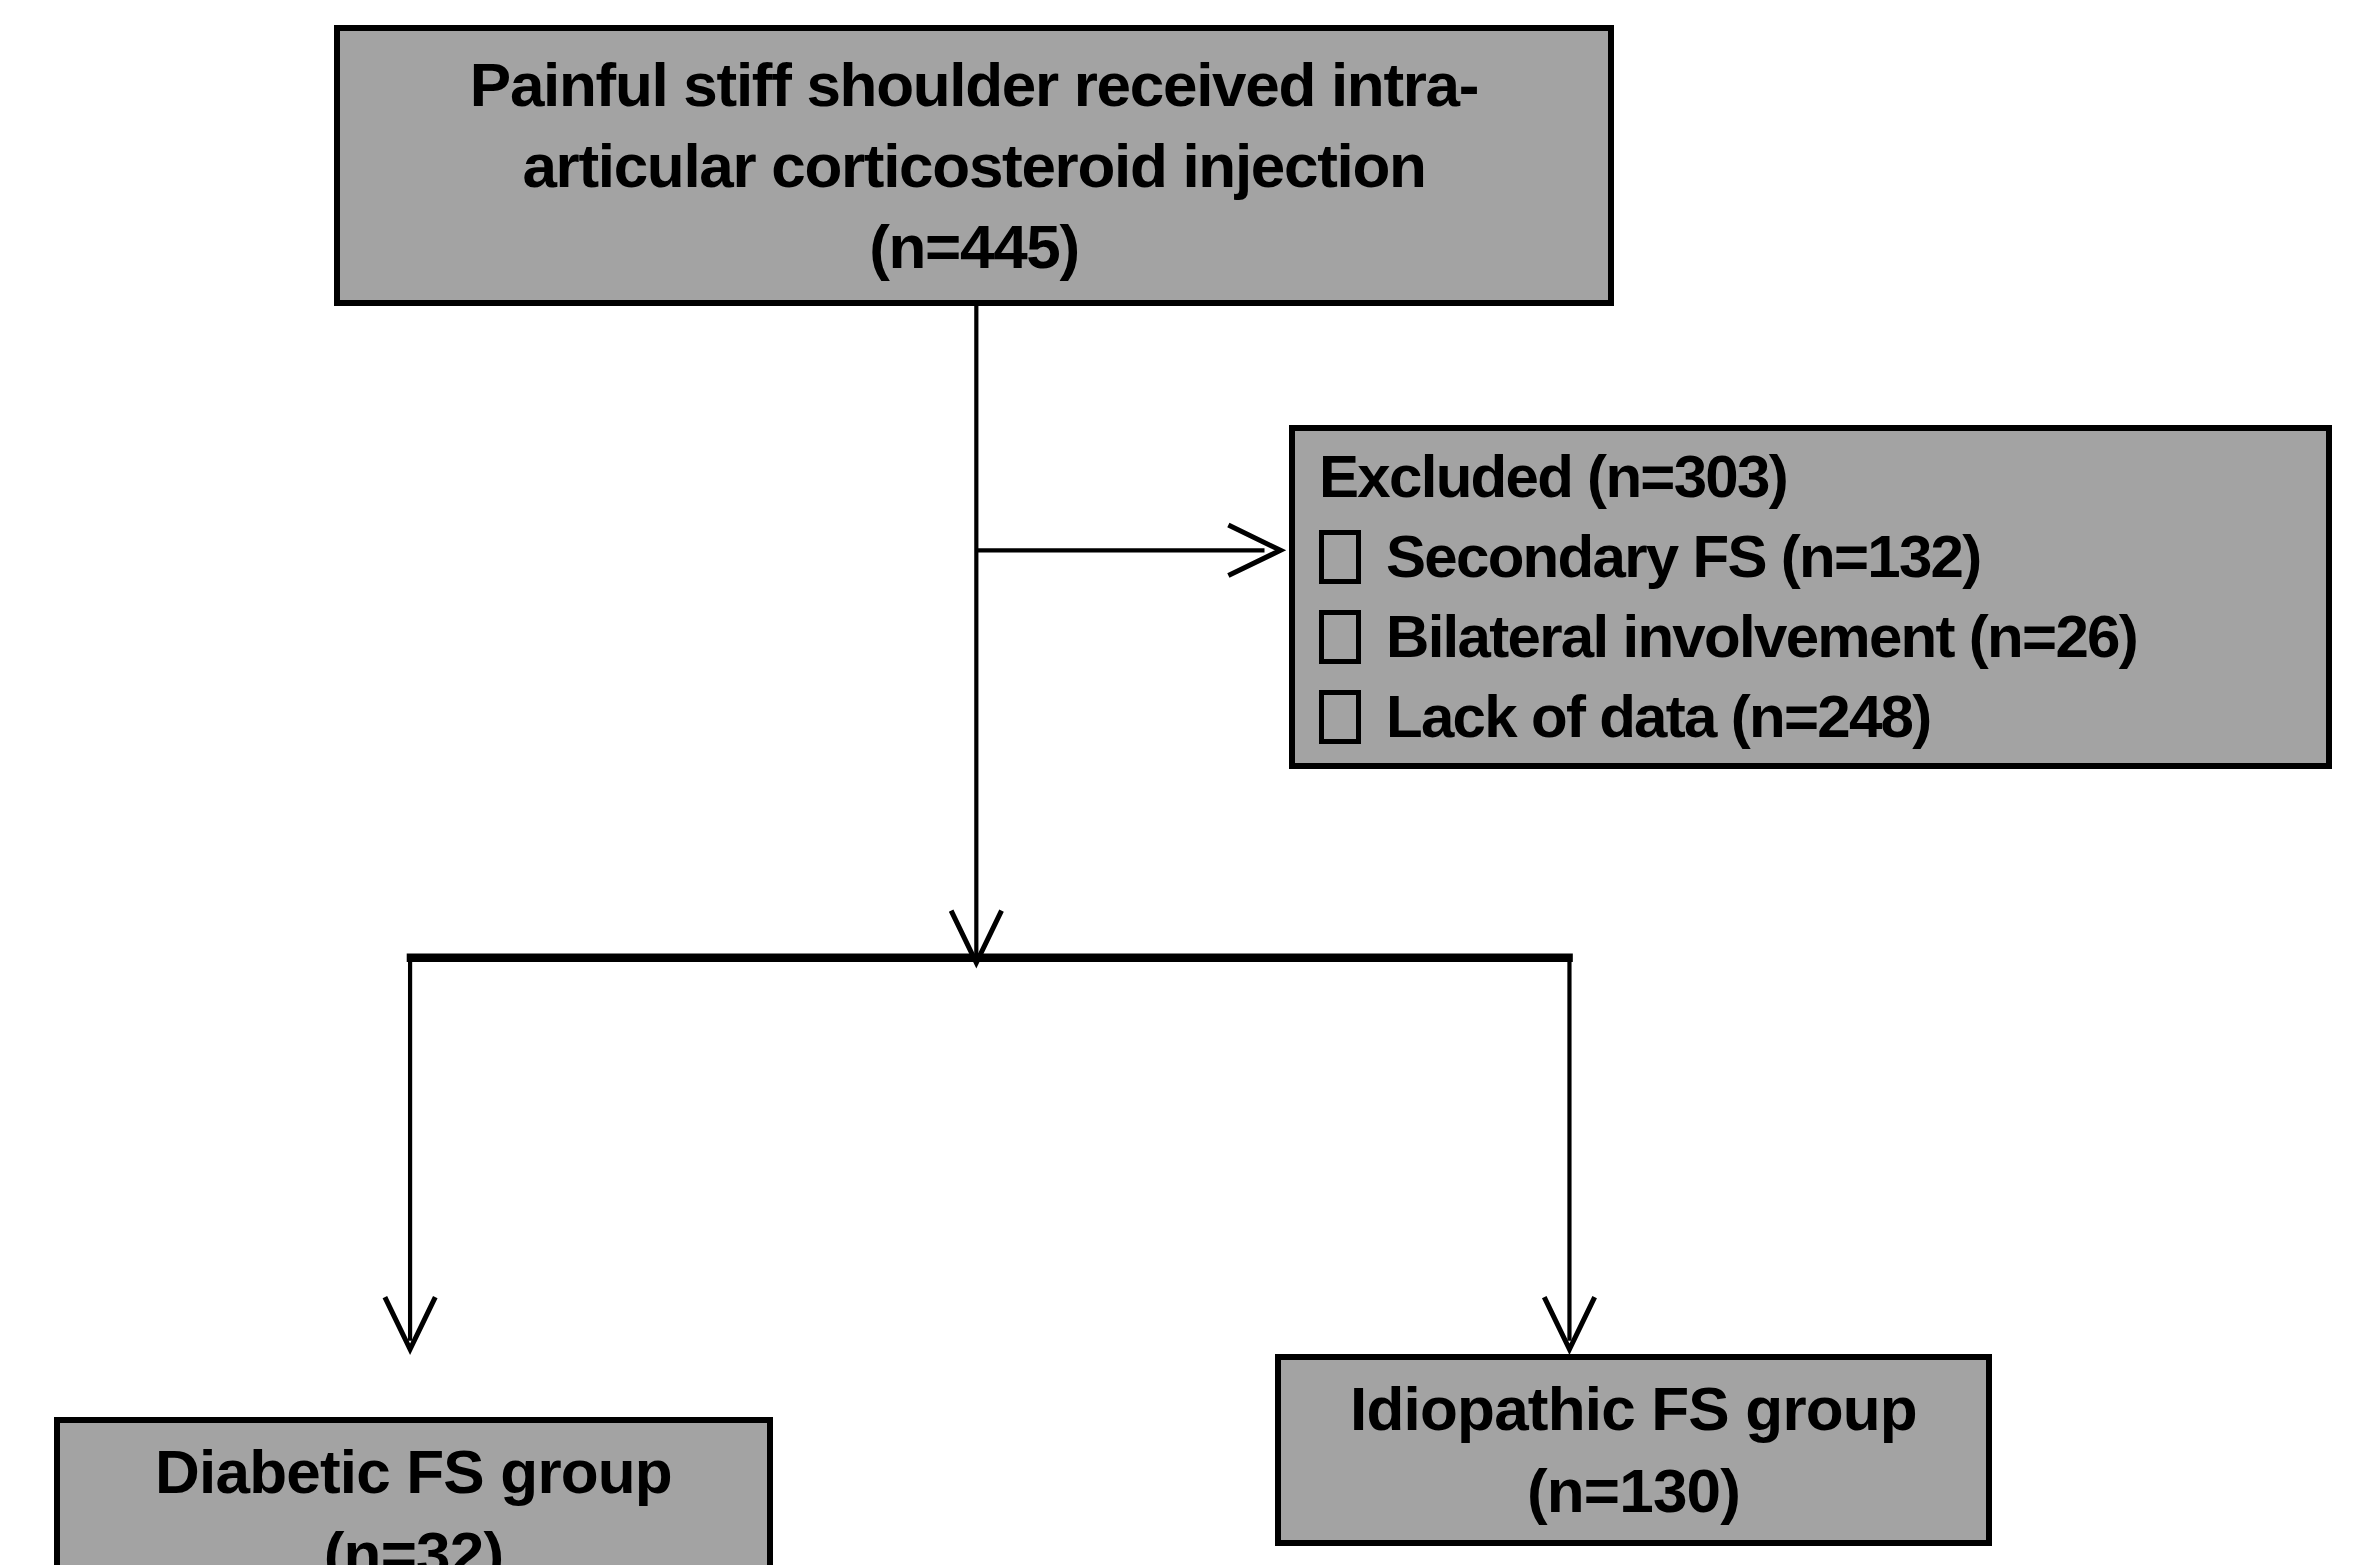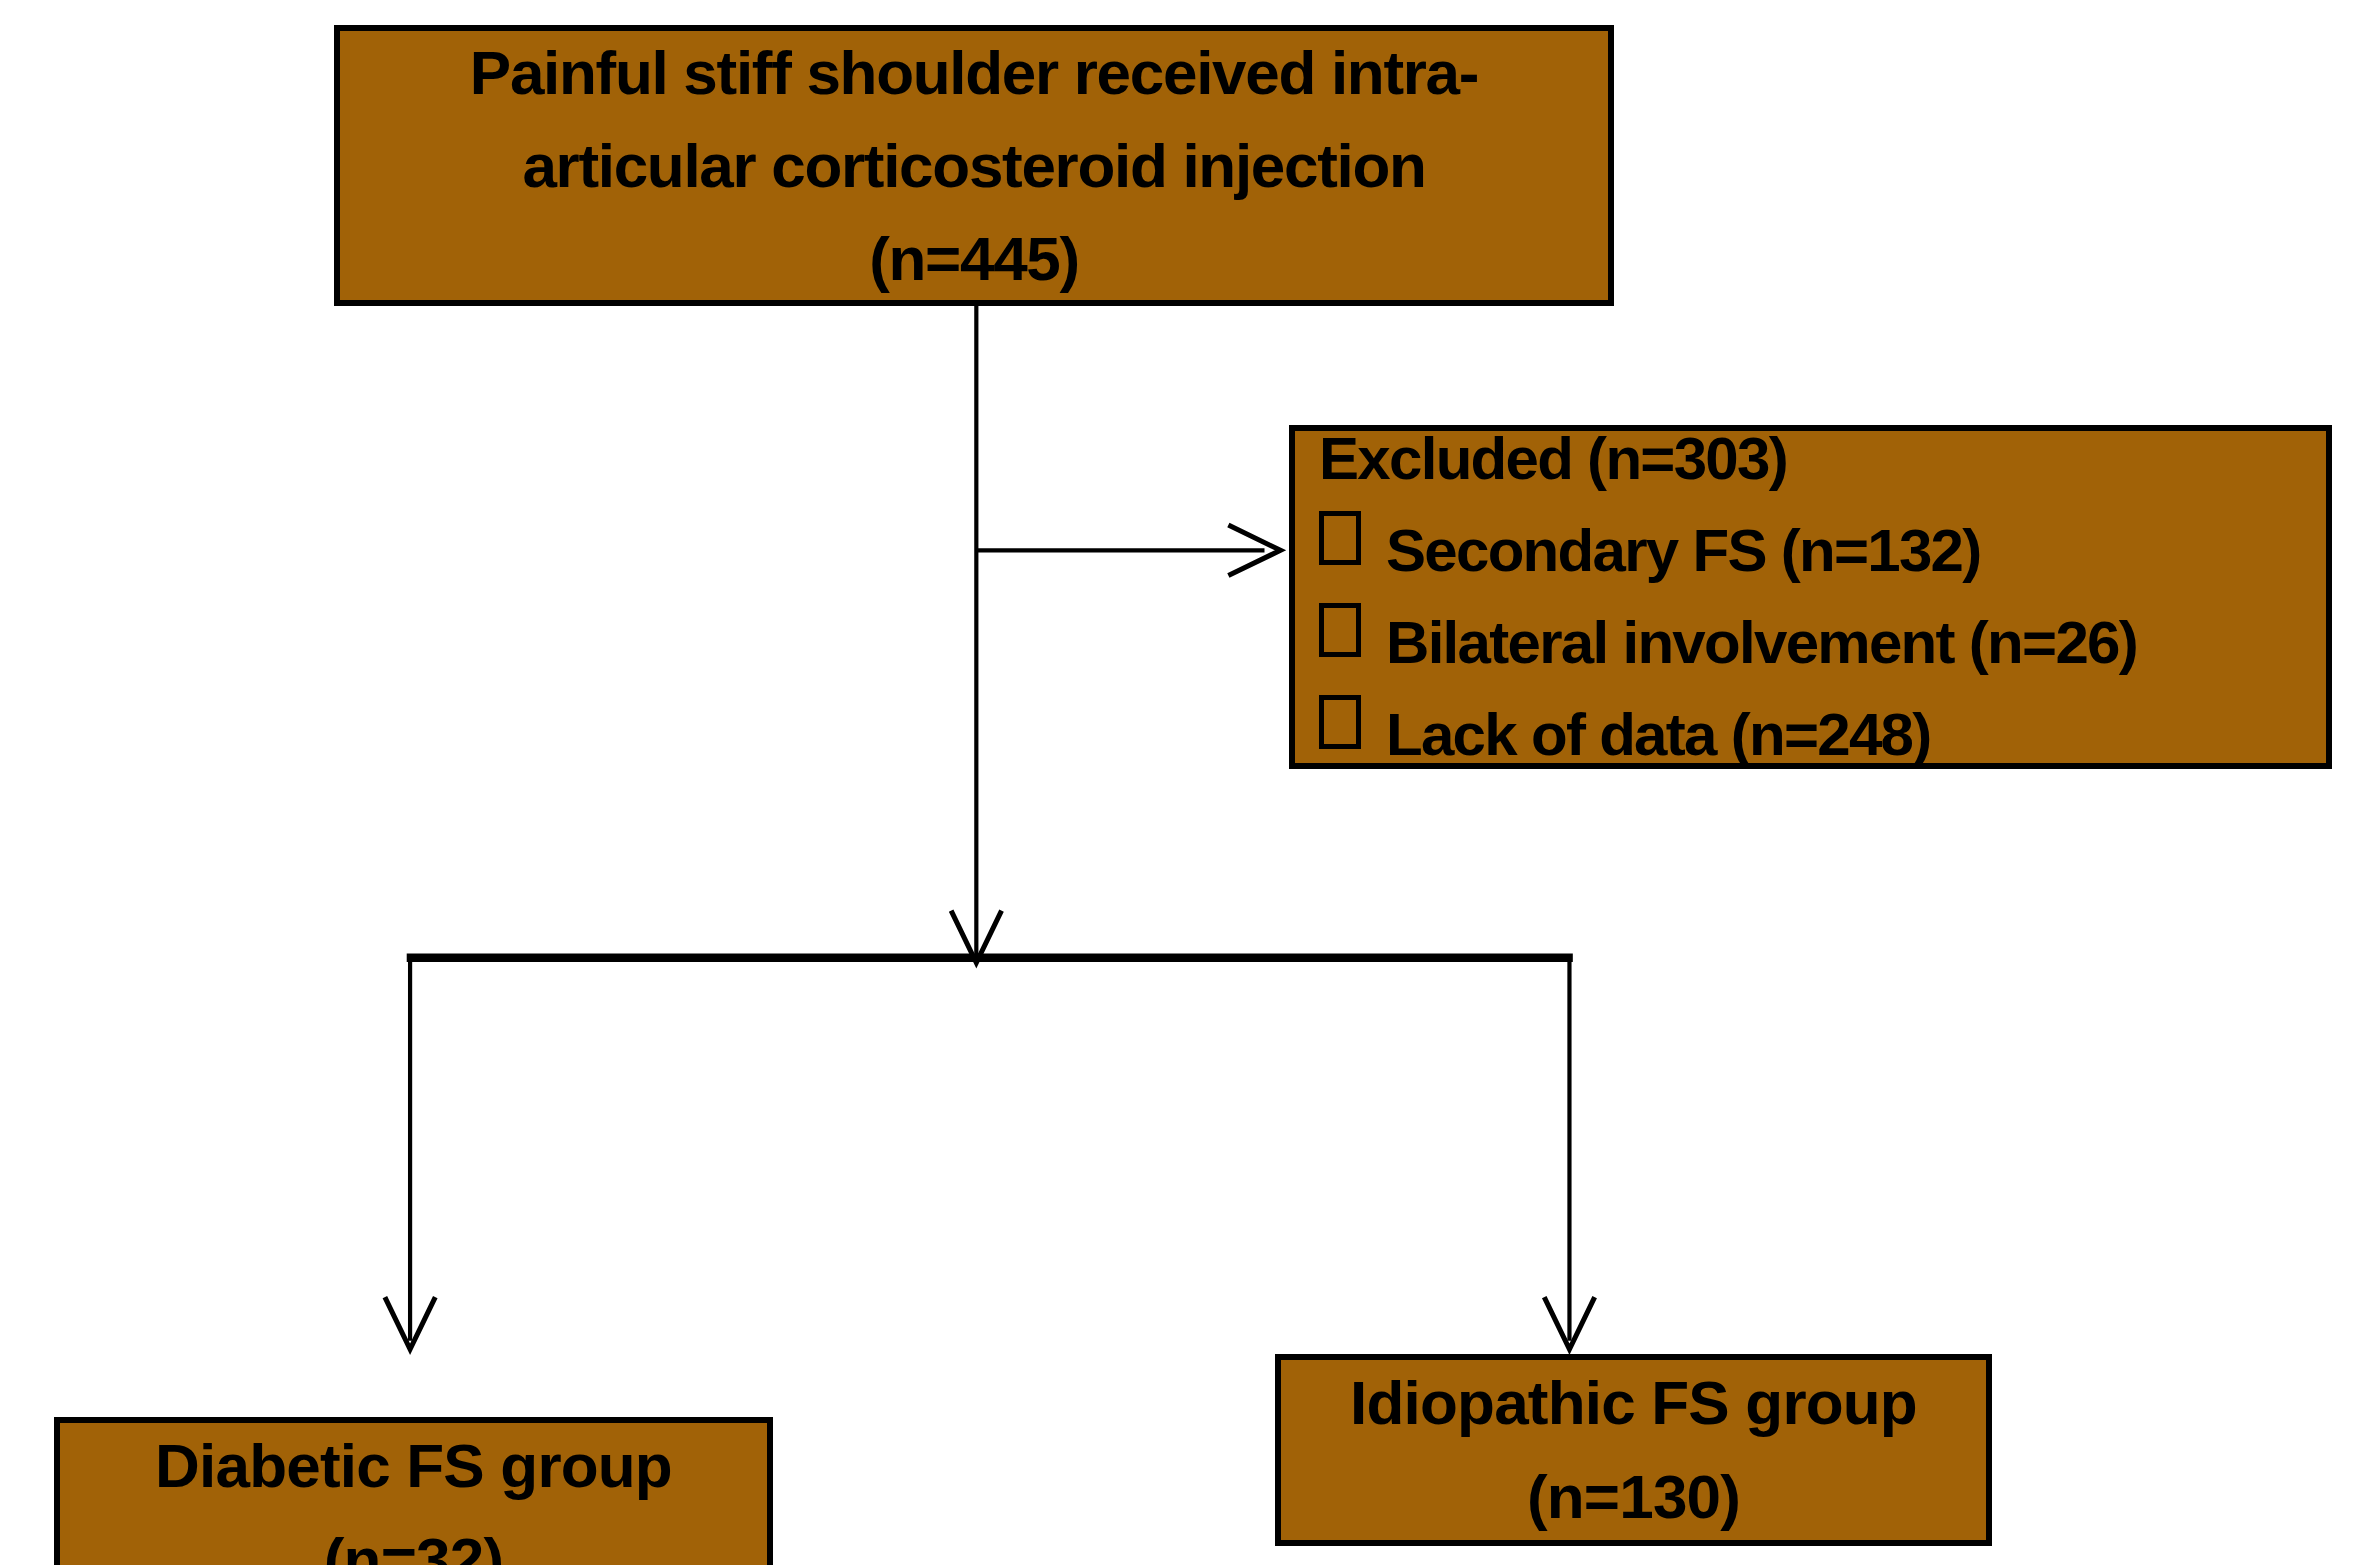--- a/index.html
+++ b/index.html
@@ -13,28 +13,27 @@
     overflow: hidden;
   }
   #connectors {
     position: absolute;
     left: 0; top: 0;
     width: 2366px; height: 1566px;
   }
   .box {
     position: absolute;
     box-sizing: border-box;
-    background: #a16207;
+    background: #a3a3a3;
     border: 6.7px solid #000000;
     display: flex;
     flex-direction: column;
     justify-content: center;
     font-weight: 700;
     color: #000000;
-    gap: 12px;
   }
   .box .line { white-space: nowrap; }
   #top-box {
     left: 334px; top: 25px;
     width: 1280px; height: 281px;
     text-align: center;
     font-size: 62px;
     line-height: 81px;
     letter-spacing: -1.3px;
   }
@@ -56,21 +55,21 @@
     letter-spacing: -0.8px;
   }
   #idiopathic-box {
     left: 1275px; top: 1354px;
     width: 717px; height: 192px;
     text-align: center;
     font-size: 62px;
     line-height: 82px;
     letter-spacing: -0.8px;
   }
-  .item { display: flex; align-items: flex-start; white-space: nowrap; }
+  .item { display: flex; align-items: center; white-space: nowrap; }
   .checkbox {
     display: inline-block;
     width: 42px; height: 54px;
     border: 5.9px solid #000000;
     box-sizing: border-box;
     margin-right: 25px;
     flex: 0 0 auto;
   }
 </style>
 </head>

